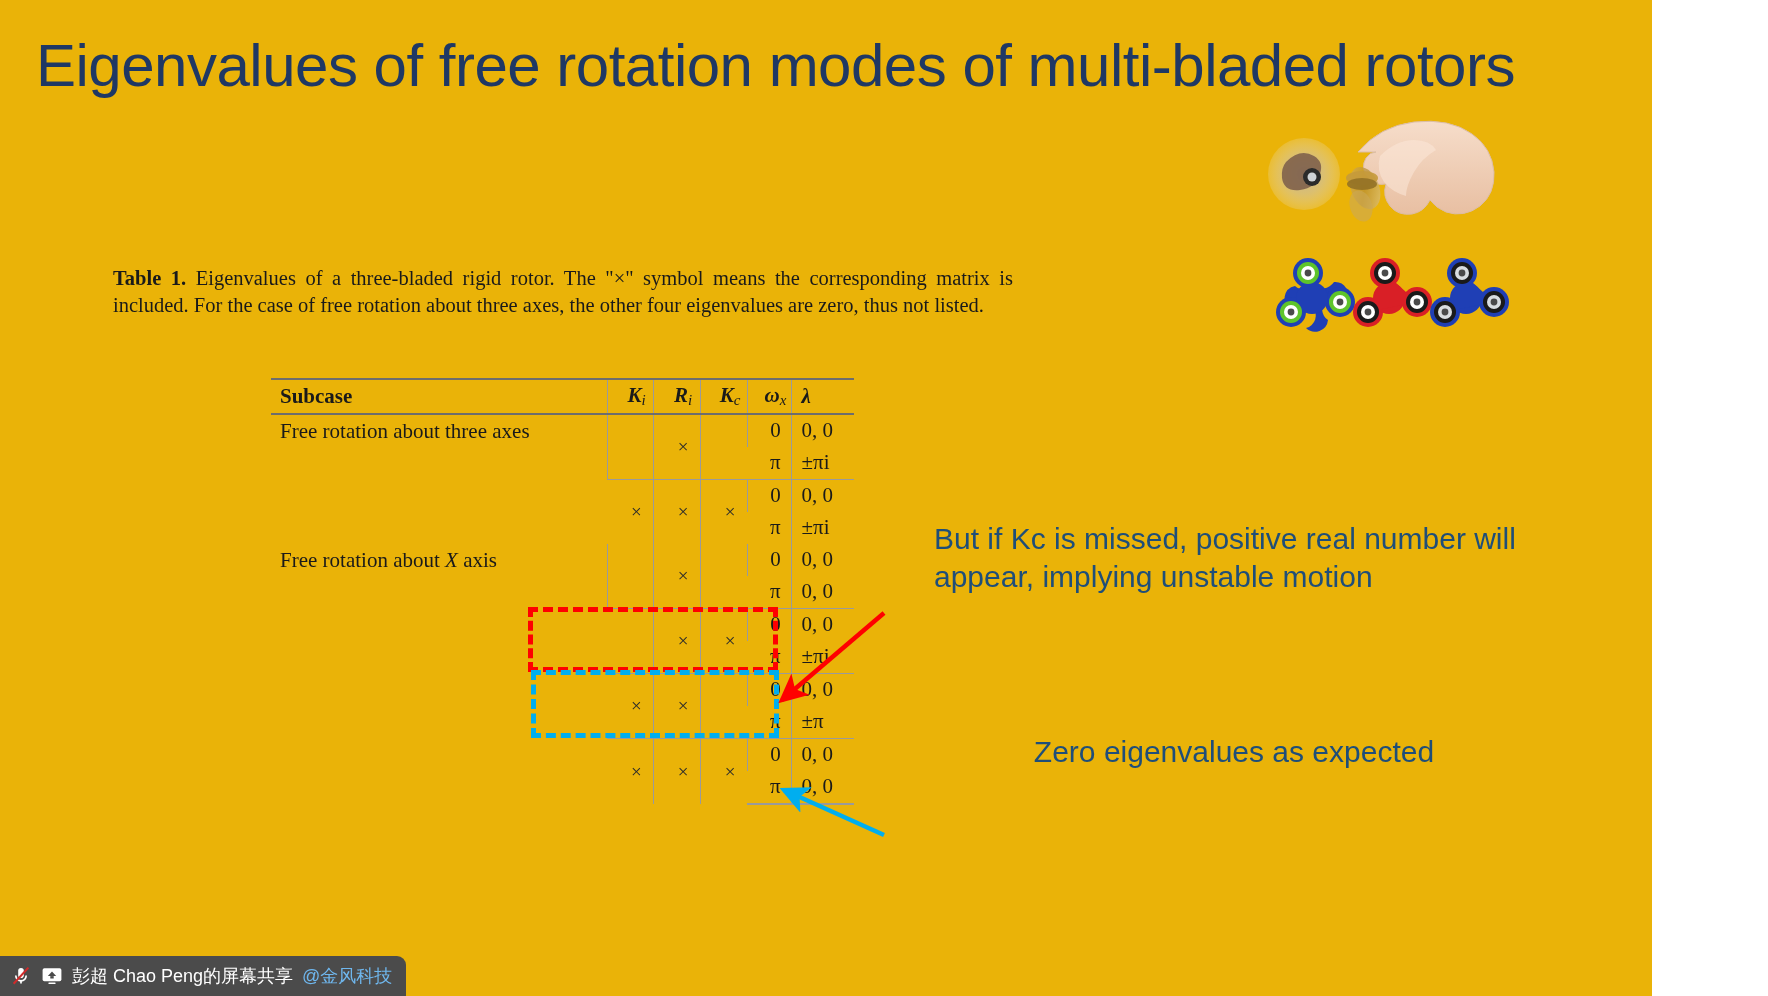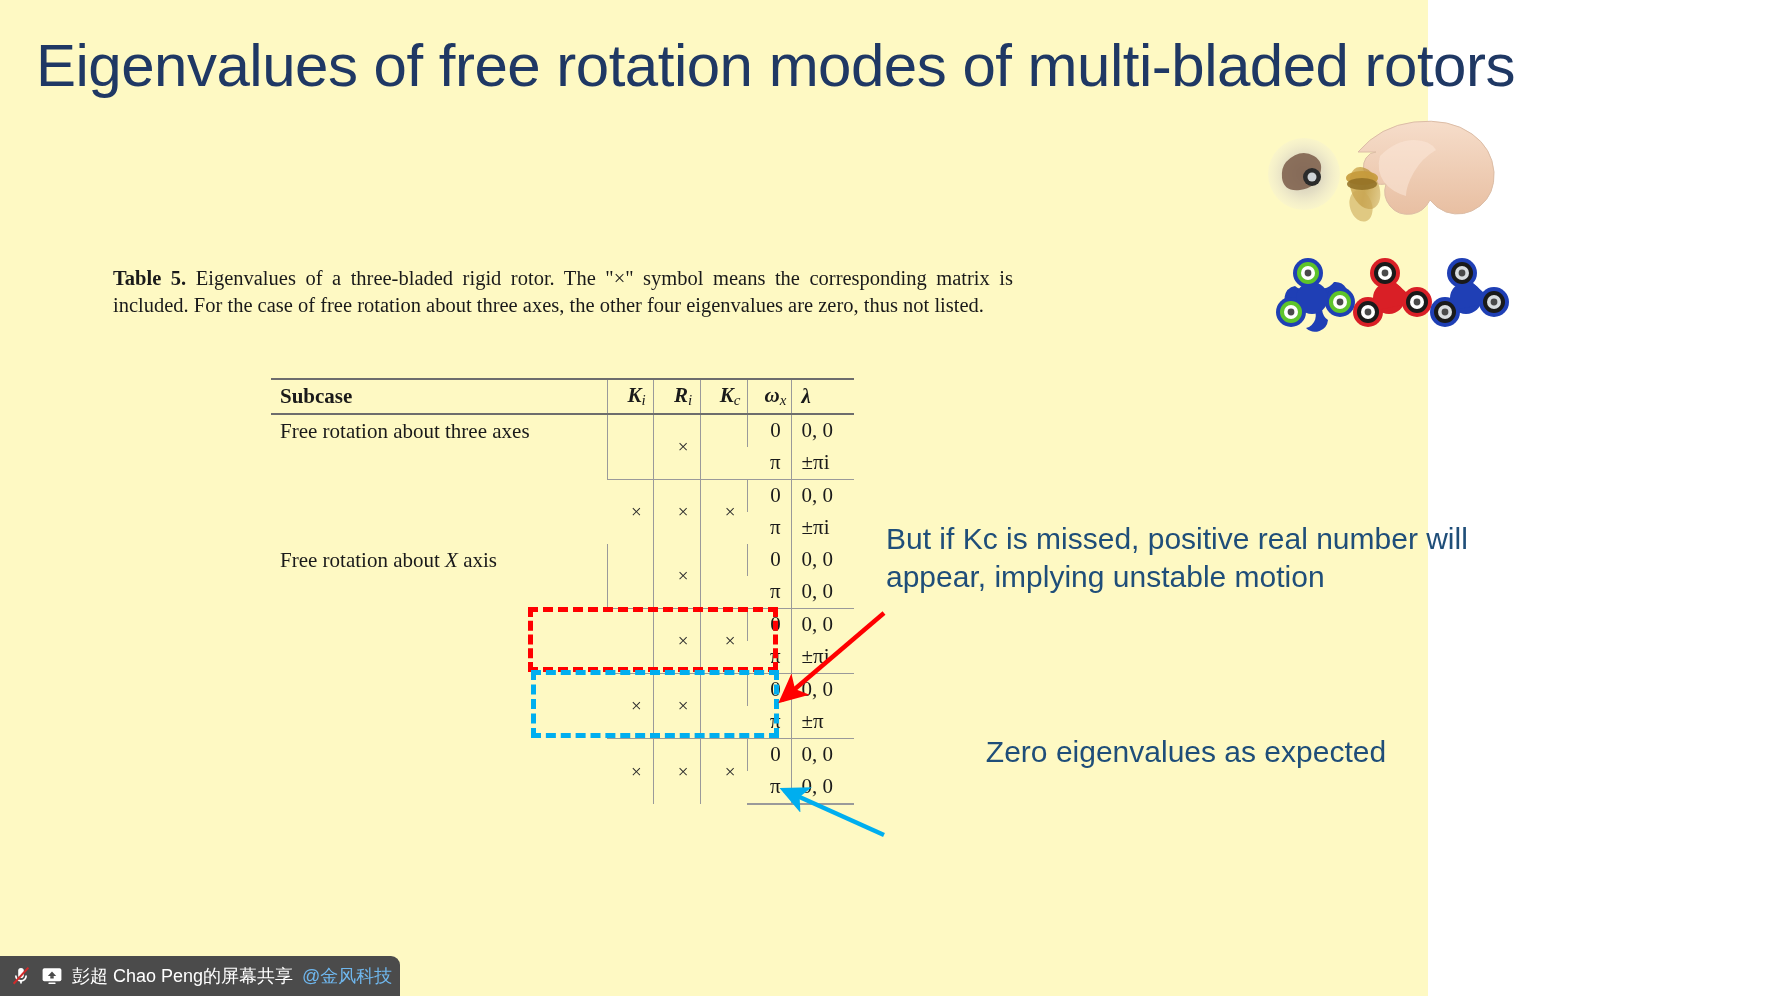--- a/index.html
+++ b/index.html
@@ -4,23 +4,23 @@
 <style>
   * { box-sizing: border-box; margin: 0; padding: 0; }
   html, body {
     width: 1768px; height: 996px;
     background: #ffffff;
     font-family: "Liberation Sans", sans-serif;
     overflow: hidden;
   }
   #slide {
     position: relative;
-    width: 1428px;
+    width: 1652px;
     height: 996px;
-    background: #fef9c3;
+    background: #eab308;
   }
 
   
   .slide-title {
     position: absolute;
     left: 36px;
     top: 32px;
     font-size: 60px;
     line-height: 1.12;
     color: #1F3864;
@@ -113,57 +113,58 @@
     width: 248px; height: 68px;
     border: 5px dashed #00AEEF;
   }
 
   
   .anno {
     position: absolute;
     color: #1F4E79;
     font-size: 30px;
     line-height: 1.26;
+    margin-left: 48px;
   }
   .anno-red { left: 886px; top: 520px; width: 620px; }
   .anno-blue { left: 906px; top: 733px; width: 560px; text-align: center; }
 
   .arrow-svg { position: absolute; left: 0; top: 0; width: 1768px; height: 996px; pointer-events: none; }
 
   
   .art { position: absolute; left: 1262px; top: 110px; width: 270px; height: 250px; }
 
   
   .statusbar {
     position: absolute;
     left: 0; bottom: 0;
     height: 40px;
     display: flex;
     align-items: center;
     gap: 9px;
-    padding: 0 8px 0 10px;
+    padding: 0 14px 0 10px;
     background: #4b4b4b;
     border-top-right-radius: 9px;
     color: #ffffff;
     font-size: 18px;
     white-space: nowrap;
   }
   .statusbar .share-name { color: #ffffff; }
   .statusbar .share-org { color: #6fb7ee; }
   .icon-box { display:flex; align-items:center; justify-content:center; }
 </style>
 </head>
 <body>
 
 <div id="slide">
 
   <div class="slide-title">Eigenvalues of free rotation modes of multi-bladed rotors</div>
 
   <div class="caption">
-    <b>Table 5.</b><span> Eigenvalues of a three-bladed rigid rotor. The "×" symbol means the corresponding matrix is included. For the case of free rotation about three axes, the other four eigenvalues are zero, thus not listed.</span>
+    <b>Table 1.</b><span> Eigenvalues of a three-bladed rigid rotor. The "×" symbol means the corresponding matrix is included. For the case of free rotation about three axes, the other four eigenvalues are zero, thus not listed.</span>
   </div>
 
   <div class="tbl-wrap">
     <table class="eigen">
       <colgroup>
         <col class="c-sub">
           <col class="c-k">
           <col class="c-r">
           <col class="c-kc">
           <col class="c-w">

